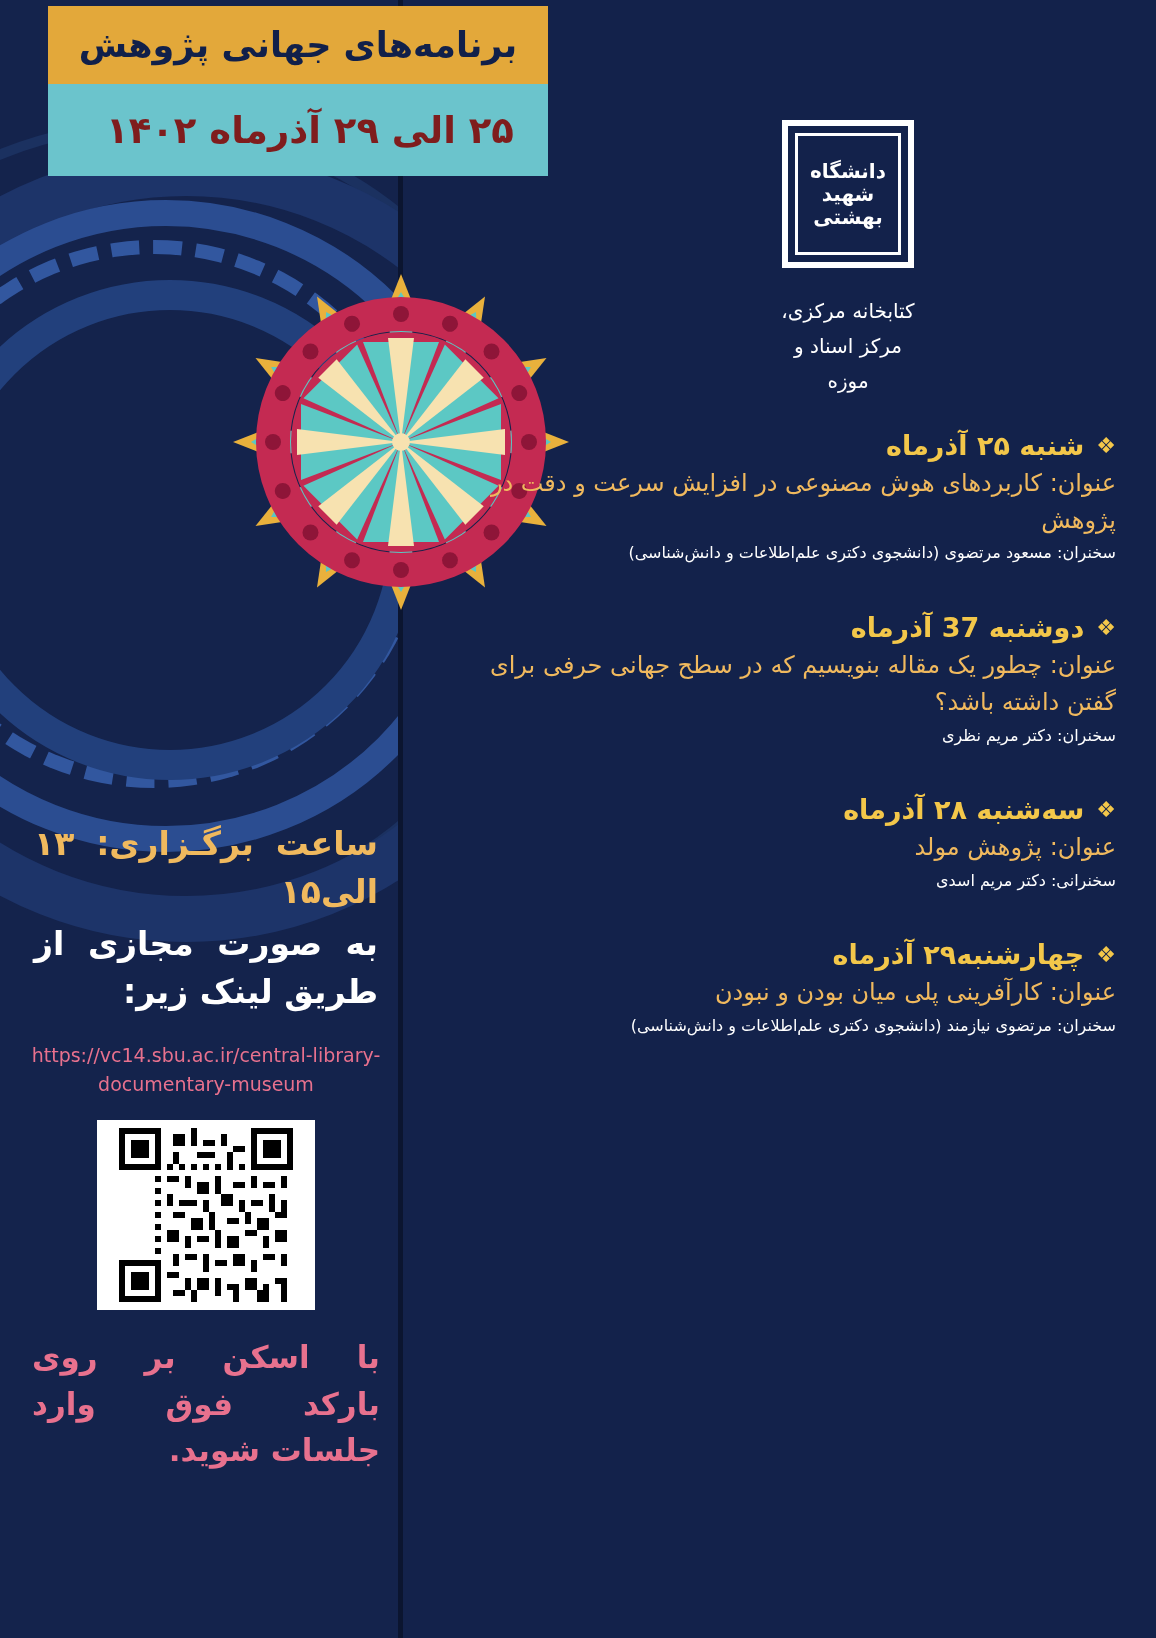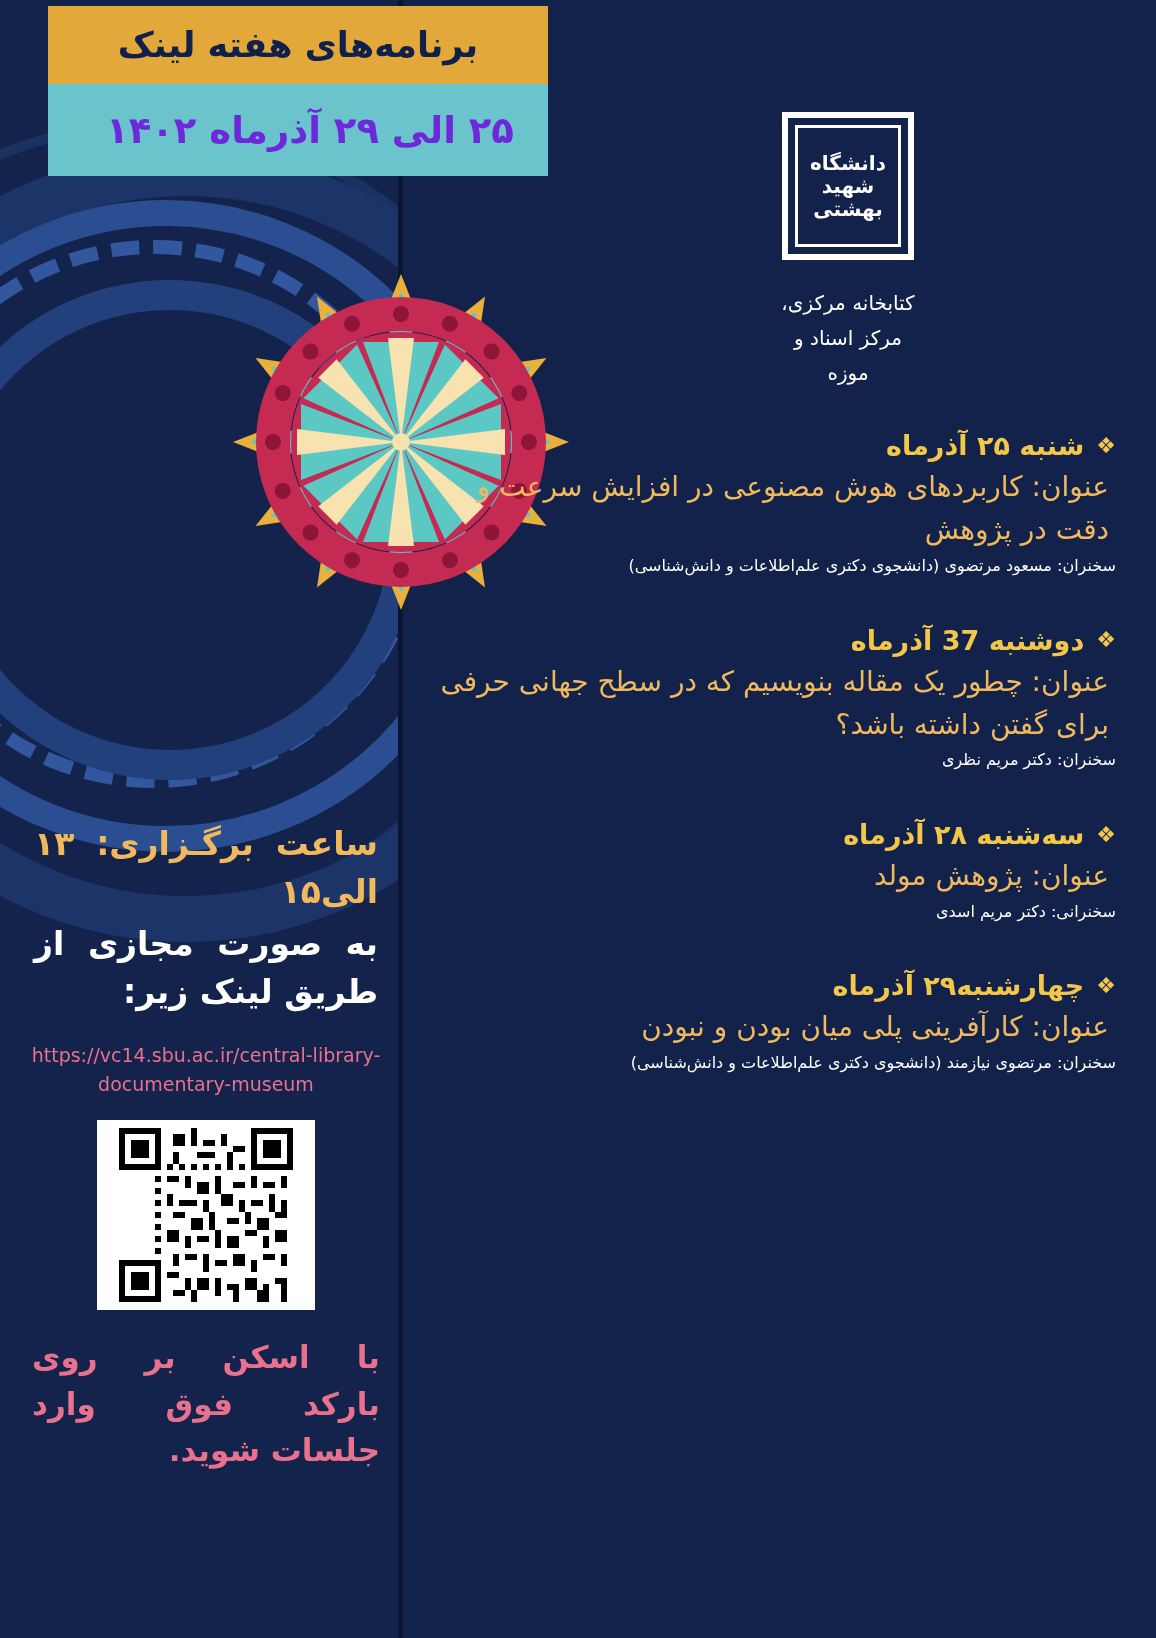--- a/index.html
+++ b/index.html
@@ -80,35 +80,35 @@
     top: 84px;
     height: 92px;
     background: #6bc4cc;
     display: flex;
     align-items: center;
     justify-content: center;
   }
   .date-bar span {
     font-size: 37px;
     font-weight: bold;
-    color: #6d28d9;
+    color: #7f1d1d;
     margin-left: 24px;
   }
   
   .logo-wrap {
     position: absolute;
     right: 238px;
     top: 112px;
     width: 140px;
     text-align: center;
   }
   .logo-box {
     width: 132px;
     height: 148px;
-    margin: 0 auto;
+    margin: 8px auto;
     border: 6px solid #ffffff;
     box-sizing: border-box;
     position: relative;
     background: #13224b;
   }
   .logo-inner {
     position: absolute;
     inset: 7px;
     border: 3px solid #ffffff;
     box-sizing: border-box;
@@ -151,23 +151,23 @@
     font-weight: bold;
     margin-bottom: 4px;
   }
   .bullet-icon {
     color: #f3c74a;
     font-size: 22px;
     line-height: 1;
   }
   .session-title {
     color: #f0b95e;
-    font-size: 28px;
+    font-size: 24px;
     line-height: 1.55;
-    margin: 2px 7px 2px 0;
+    margin: 2px 0 2px 0;
   }
   .session-speaker {
     color: #ffffff;
     font-size: 16px;
     line-height: 1.55;
   }
   
   .info {
     position: absolute;
     left: 18px;
@@ -325,21 +325,21 @@
         <use href="#star" transform="rotate(180)"></use>
         <use href="#star" transform="rotate(225)"></use>
         <use href="#star" transform="rotate(270)"></use>
         <use href="#star" transform="rotate(315)"></use>
       </g>
       <circle r="9" fill="#f7e2b0"></circle>
     </g>
   </svg>
 
   <div class="title-bar">
-    <span>برنامه‌های هفته لینک</span>
+    <span>برنامه‌های جهانی پژوهش</span>
   </div>
   <div class="date-bar">
     <span>۲۵ الی ۲۹ آذرماه ۱۴۰۲</span>
   </div>
 
   <div class="logo-wrap">
     <div class="logo-box">
       <div class="logo-inner">دانشگاه شهید بهشتی</div>
     </div>
     <div class="logo-caption">

